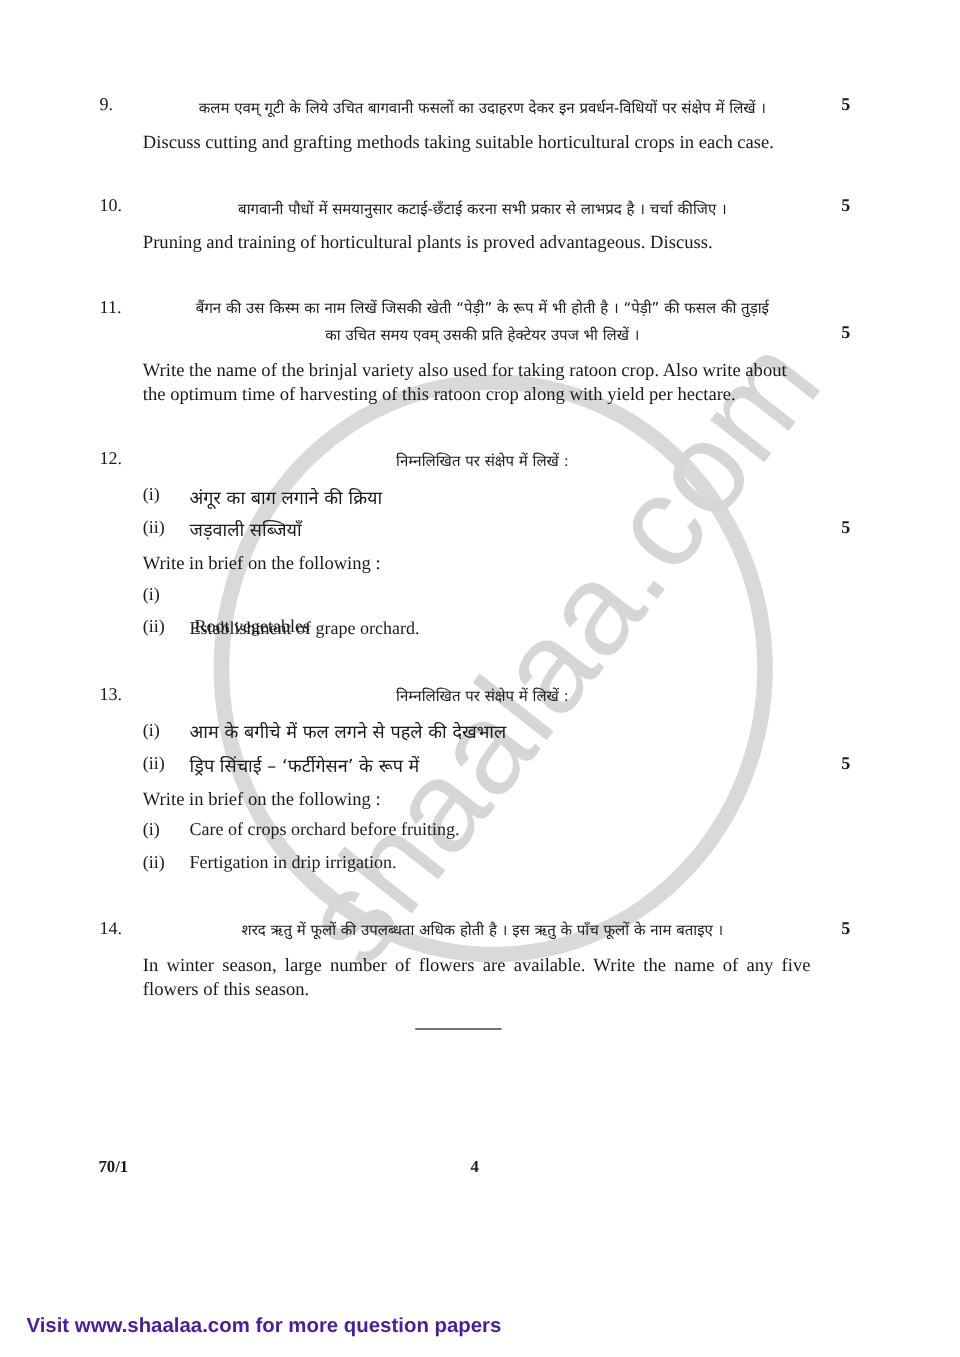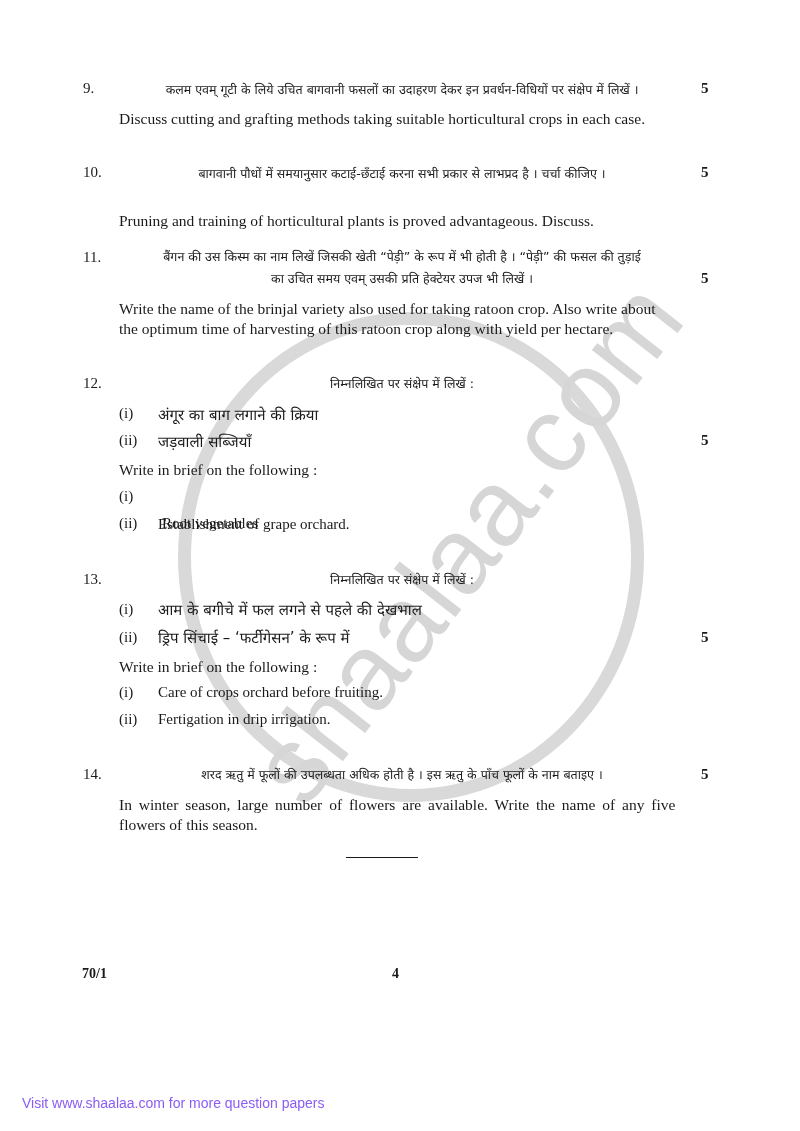--- a/index.html
+++ b/index.html
@@ -21,42 +21,42 @@
   .qnum { position: absolute; left: 83px; font-size: 15px; }
   .marks { position: absolute; left: 701px; font-weight: bold; font-size: 15px; }
   .line { position: absolute; left: 119px; width: 566px; font-size: 15px; line-height: 20px; white-space: nowrap; }
   .hindi { font-family: "DejaVu Sans", sans-serif; font-size: 12.5px; text-align: center; }
   .eng { font-size: 15.5px; }
   .sub-label { position: absolute; left: 119px; font-size: 15px; }
   .sub-text { position: absolute; left: 158px; font-size: 15px; white-space: nowrap; }
   .rule { position: absolute; left: 346px; top: 857px; width: 72px; height: 1px; background: #1a1a1a; }
   .footer-code { position: absolute; left: 82px; top: 966px; font-weight: bold; font-size: 14px; }
   .footer-page { position: absolute; left: 392px; top: 966px; font-weight: bold; font-size: 14px; }
-  .visit { position: absolute; left: 22px; top: 1095px; font-family: "Liberation Sans", "DejaVu Sans", sans-serif; font-size: 14px; color: #8b5cf6; }
+  .visit { position: absolute; left: 22px; top: 1095px; font-family: "Liberation Sans", "DejaVu Sans", sans-serif; font-size: 17px; color: #4c1d95; font-weight: bold; }
 </style>
 </head>
 <body>
 
 <div class="watermark-circle"></div>
 <div class="watermark-text">shaalaa.com</div>
 
 <div class="content">
 
   <div>
     <span class="qnum" style="top:80px">9.</span>
     <span class="line hindi" style="top:80px">कलम एवम् गूटी के लिये उचित बागवानी फसलों का उदाहरण देकर इन प्रवर्धन-विधियों पर संक्षेप में लिखें ।</span>
     <span class="marks" style="top:80px">5</span>
     <span class="line eng" style="top:109px">Discuss cutting and grafting methods taking suitable horticultural crops in each case.</span>
   </div>
 
   <div>
     <span class="qnum" style="top:164px">10.</span>
     <span class="line hindi" style="top:164px">बागवानी पौधों में समयानुसार कटाई-छँटाई करना सभी प्रकार से लाभप्रद है । चर्चा कीजिए ।</span>
     <span class="marks" style="top:164px">5</span>
-    <span class="line eng" style="top:211px">Pruning and training of horticultural plants is proved advantageous. Discuss.</span>
+    <span class="line eng" style="top:193px">Pruning and training of horticultural plants is proved advantageous. Discuss.</span>
   </div>
 
   <div>
     <span class="qnum" style="top:249px">11.</span>
     <span class="line hindi" style="top:247px">बैंगन की उस किस्म का नाम लिखें जिसकी खेती “पेड़ी” के रूप में भी होती है । “पेड़ी” की फसल की तुड़ाई</span>
     <span class="line hindi" style="top:269px">का उचित समय एवम् उसकी प्रति हेक्टेयर उपज भी लिखें ।</span>
     <span class="marks" style="top:270px">5</span>
     <span class="line eng" style="top:299px">Write the name of the brinjal variety also used for taking ratoon crop. Also write about</span>
     <span class="line eng" style="top:319px">the optimum time of harvesting of this ratoon crop along with yield per hectare.</span>
   </div>

